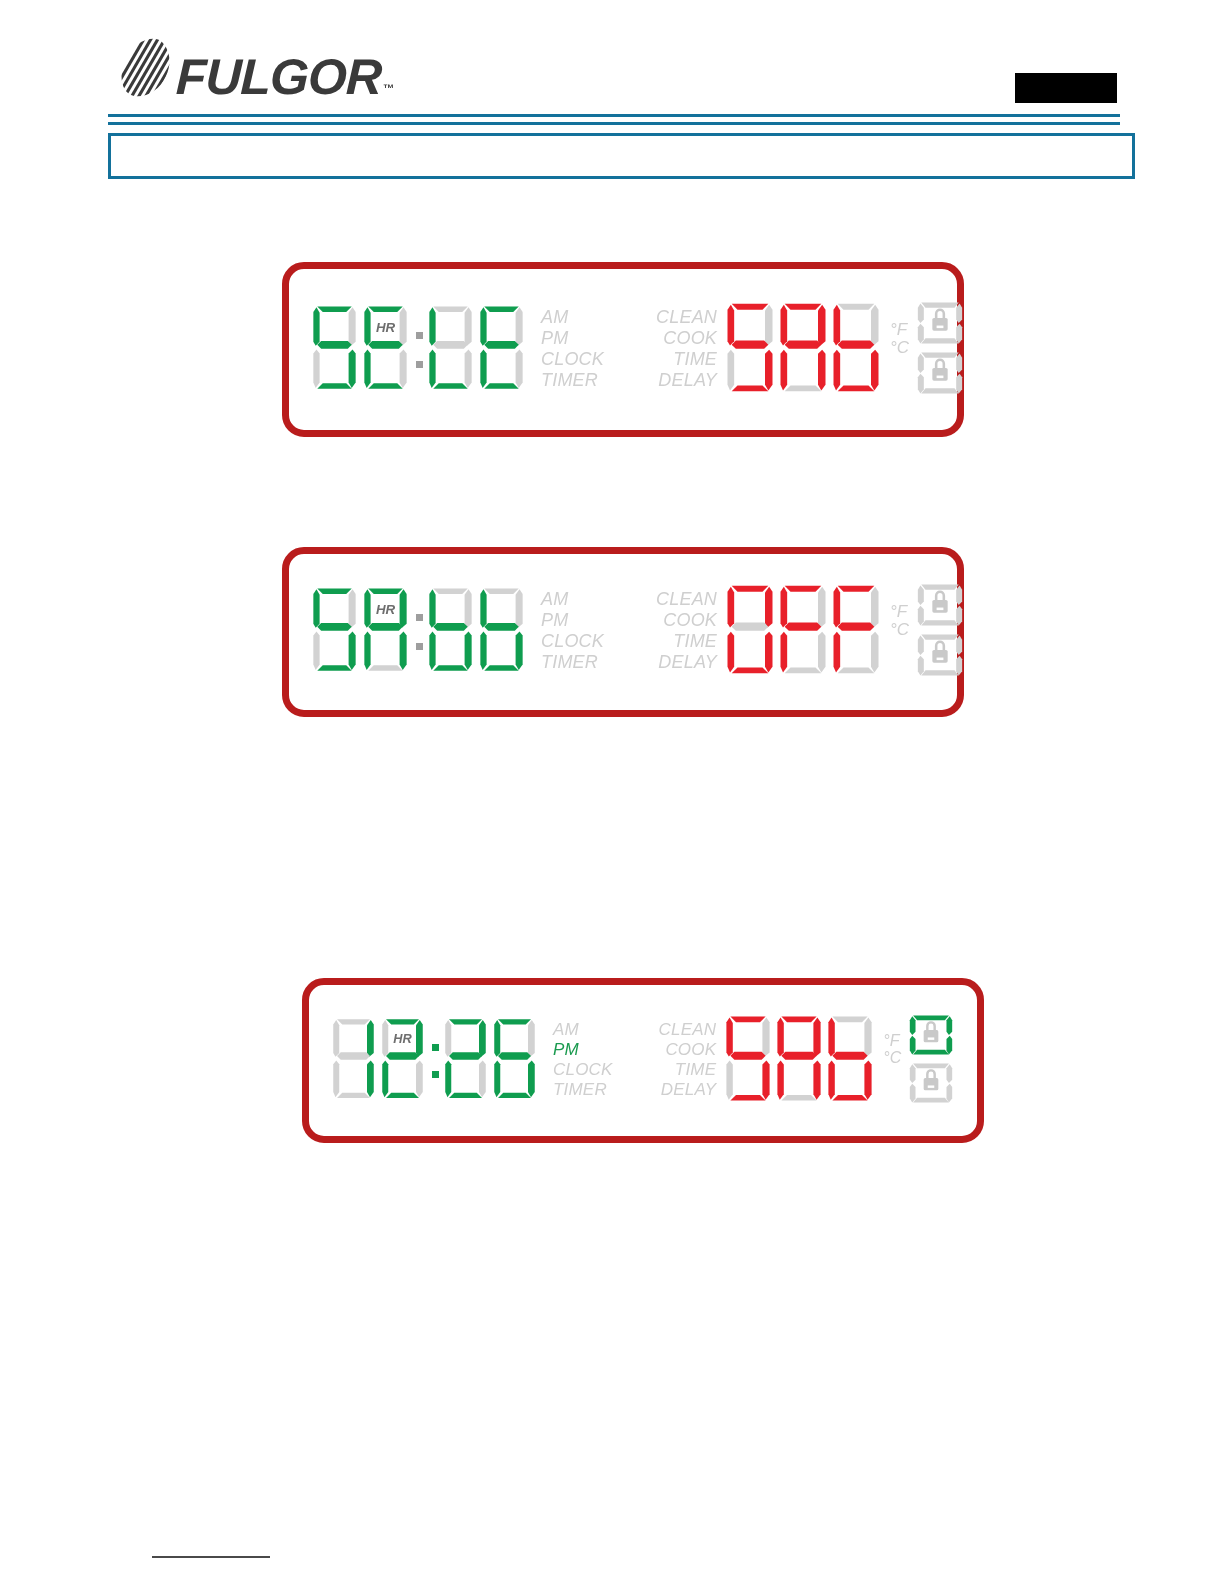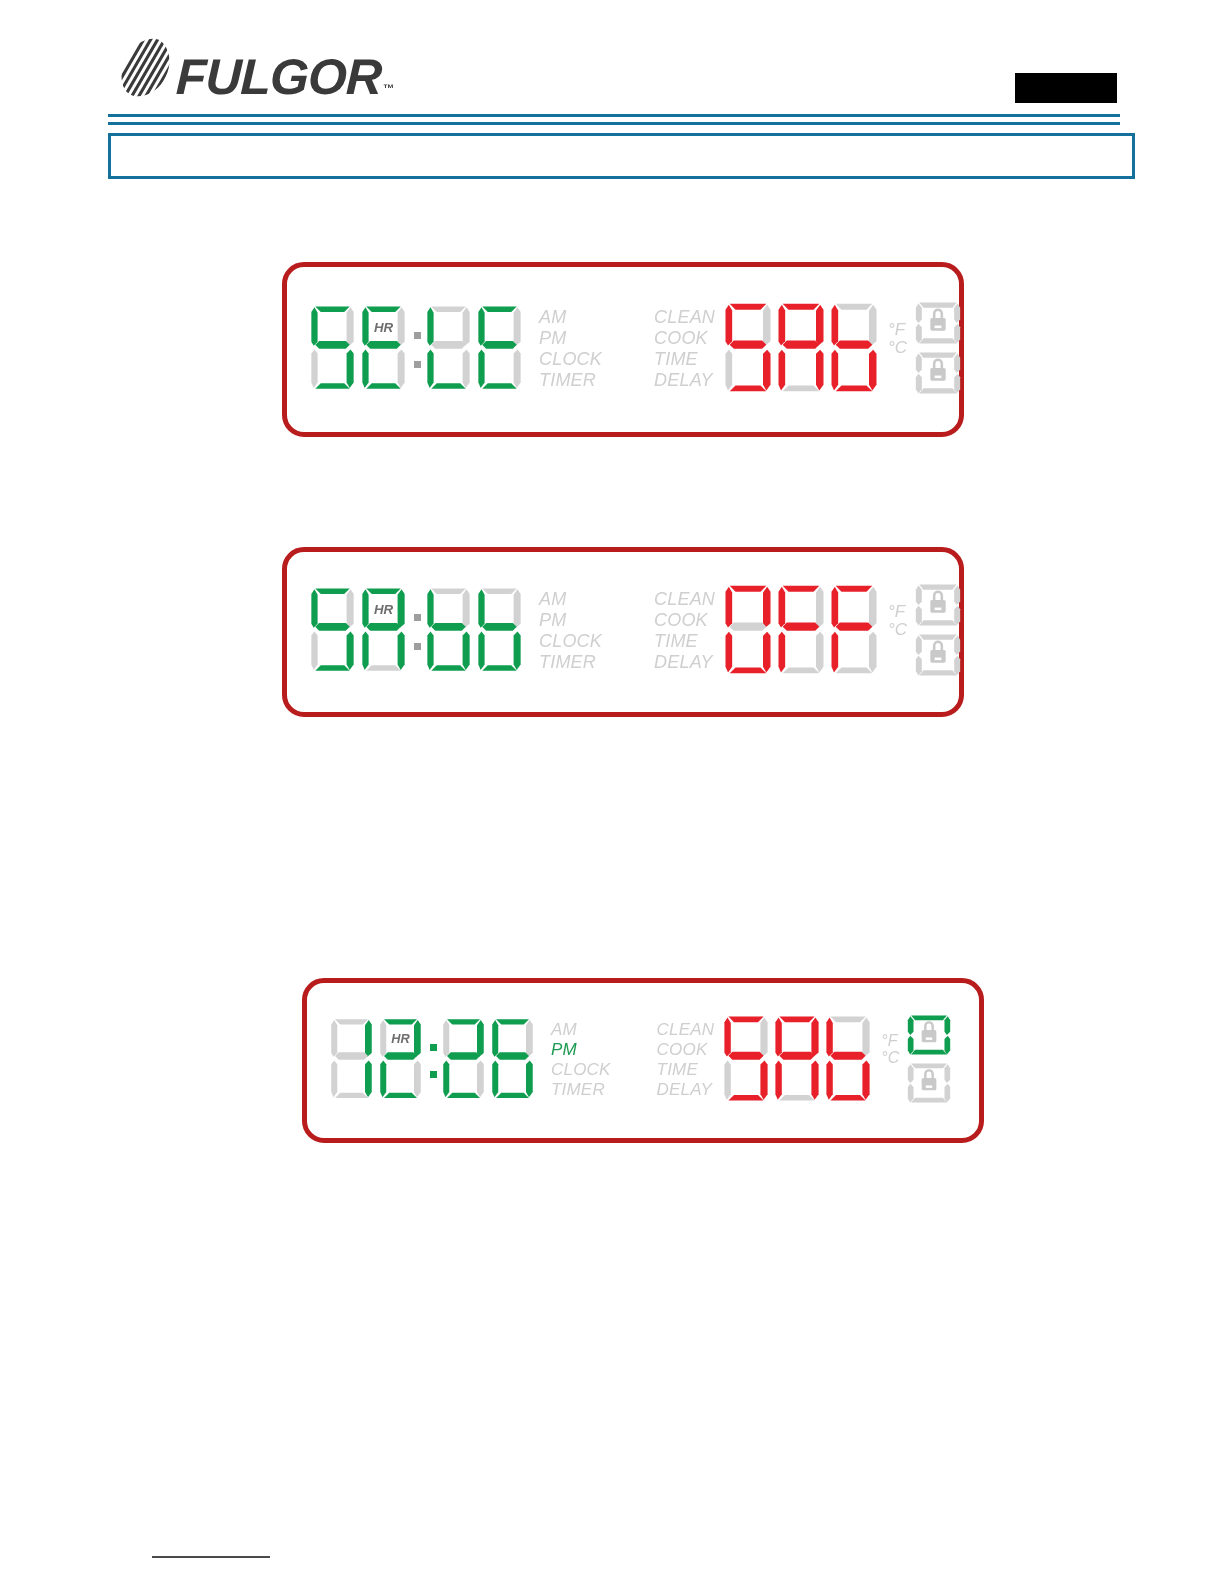--- a/index.html
+++ b/index.html
@@ -36,42 +36,42 @@
     position:absolute; left:108px; top:133px; width:1027px; height:46px;
     border:3px solid #13719b; background:#ffffff;
   }
   .title-box-text {
     font-size:15px; color:#1a1a1a; padding:12px 14px 0 14px; white-space:pre;
   }
 
   
   .panel {
     position:absolute;
-    border:5px solid #b91c1c;
+    border:7px solid #b91c1c;
     border-radius:22px;
     background:#ffffff;
   }
   .panel-inner {
     position:absolute; left:0; top:0; right:0; bottom:0;
     display:flex; align-items:center;
   }
 
   
   .digit-group { display:flex; align-items:center; }
   .digit { position:relative; }
   .colon { position:relative; }
 
   
   .labels {
     display:flex; flex-direction:column; justify-content:center;
     font-style:italic; letter-spacing:0.2px; line-height:1.0;
   }
   .labels span { display:block; color:#cfcfcf; white-space:nowrap; }
   .labels span.on { color:#1a9a4f; }
-  .labels.right-al { }
+  .labels.right-al { text-align:right; }
 
   
   .temps {
     display:flex; flex-direction:column; justify-content:center;
     font-style:italic; line-height:1.05; color:#cfcfcf;
   }
 
   
   .locks { display:flex; flex-direction:column; }
   .lockbox { position:relative; }

